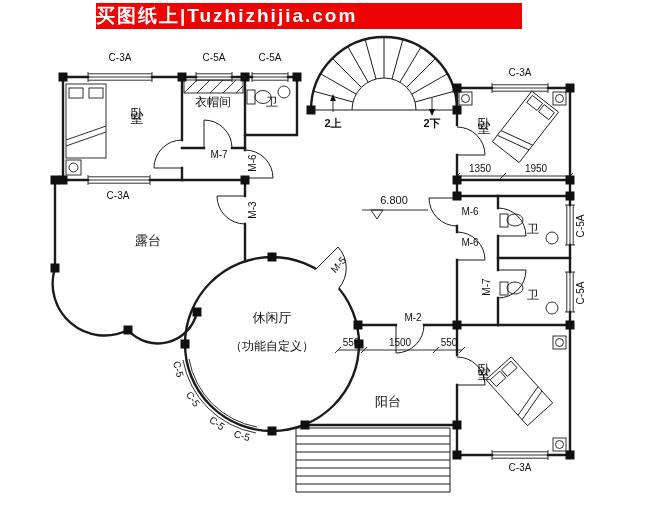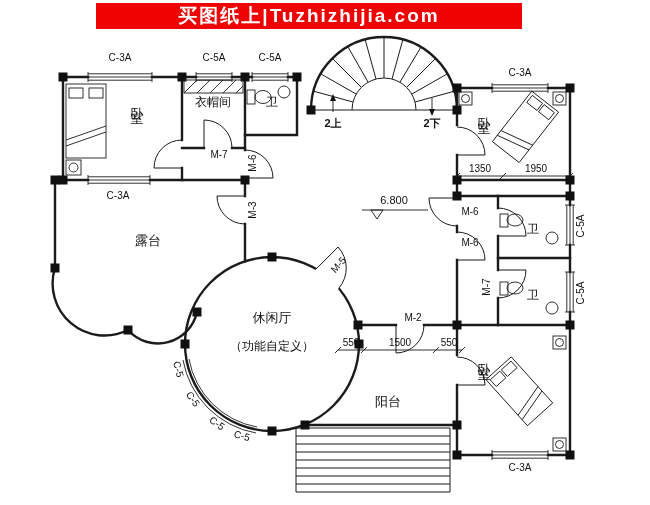--- a/index.html
+++ b/index.html
@@ -1,20 +1,20 @@
 <!DOCTYPE html>
 <html><head>
 <meta charset="utf-8">
 <style>
   html,body{margin:0;padding:0;background:#fff;}
   .screen{position:relative;width:650px;height:505px;background:#fff;overflow:hidden;
           font-family:"Liberation Sans",sans-serif;}
   .banner{position:absolute;left:96px;top:3px;width:426px;height:26px;background:#ee0202;
           color:#fff;font-weight:bold;font-size:19px;display:flex;align-items:center;
-          justify-content:center;letter-spacing:2px;white-space:nowrap;}
+          justify-content:flex-start;letter-spacing:2px;white-space:nowrap;}
   svg{position:absolute;left:0;top:0;}
   .w{stroke:#1b1b1b;stroke-width:2.4;fill:none;stroke-linecap:square;}
   .t{stroke:#1b1b1b;stroke-width:1;fill:none;}
   .f{stroke:#1b1b1b;stroke-width:.9;fill:none;}
   .win{stroke:#1b1b1b;stroke-width:.9;fill:none;}
   .col{fill:#101010;}
   .gap{stroke:#fff;stroke-width:4.5;fill:none;}
   .ah{fill:#101010;}
   text{fill:#101010;text-anchor:middle;font-family:"Liberation Sans",sans-serif;}
   .rm{font-size:13px;}

